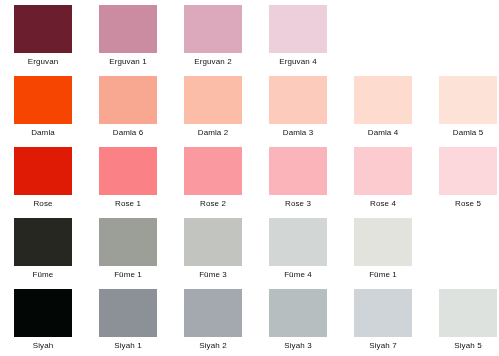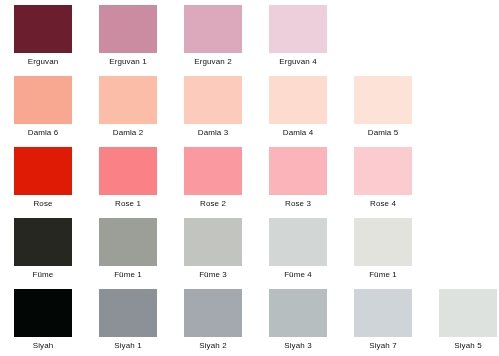--- a/index.html
+++ b/index.html
@@ -71,20 +71,24 @@
         <div class="swatch-chip" style="background-color: rgb(219, 168, 188);"></div>
         <div class="swatch-label">Erguvan 2</div>
       </div>
       <div class="swatch-cell">
         <div class="swatch-chip" style="background-color: rgb(237, 207, 219);"></div>
         <div class="swatch-label">Erguvan 4</div>
       </div>
     </div>
     <div class="palette-row">
       <div class="swatch-cell">
+        <div class="swatch-chip" style="background-color: rgb(245, 69, 0);"></div>
+        <div class="swatch-label">Damla</div>
+      </div>
+      <div class="swatch-cell">
         <div class="swatch-chip" style="background-color: rgb(248, 168, 145);"></div>
         <div class="swatch-label">Damla 6</div>
       </div>
       <div class="swatch-cell">
         <div class="swatch-chip" style="background-color: rgb(251, 188, 168);"></div>
         <div class="swatch-label">Damla 2</div>
       </div>
       <div class="swatch-cell">
         <div class="swatch-chip" style="background-color: rgb(252, 203, 187);"></div>
         <div class="swatch-label">Damla 3</div>
@@ -111,20 +115,24 @@
         <div class="swatch-chip" style="background-color: rgb(250, 154, 160);"></div>
         <div class="swatch-label">Rose 2</div>
       </div>
       <div class="swatch-cell">
         <div class="swatch-chip" style="background-color: rgb(251, 180, 186);"></div>
         <div class="swatch-label">Rose 3</div>
       </div>
       <div class="swatch-cell">
         <div class="swatch-chip" style="background-color: rgb(252, 203, 208);"></div>
         <div class="swatch-label">Rose 4</div>
+      </div>
+      <div class="swatch-cell">
+        <div class="swatch-chip" style="background-color: rgb(252, 216, 220);"></div>
+        <div class="swatch-label">Rose 5</div>
       </div>
     </div>
     <div class="palette-row">
       <div class="swatch-cell">
         <div class="swatch-chip" style="background-color: rgb(38, 39, 33);"></div>
         <div class="swatch-label">Füme</div>
       </div>
       <div class="swatch-cell">
         <div class="swatch-chip" style="background-color: rgb(156, 158, 152);"></div>
         <div class="swatch-label">Füme 1</div>

